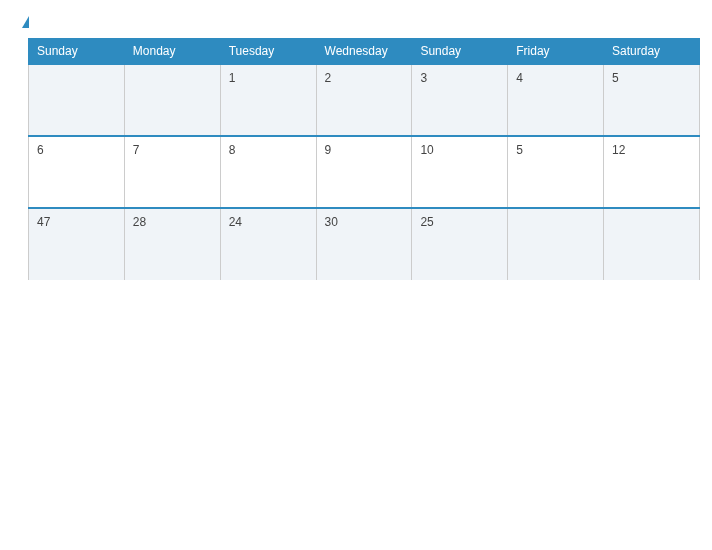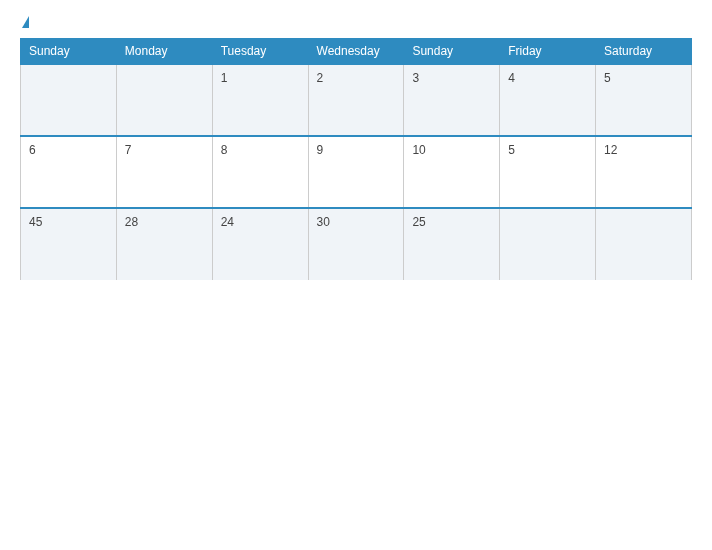--- a/index.html
+++ b/index.html
@@ -62,20 +62,21 @@
     }
     .country {
       font-size: 14px;
       color: #333;
       text-align: right;
       min-width: 90px;
     }
     .calendar {
       width: 100%;
       border-collapse: collapse;
+      margin-left: 8px;
     }
     .calendar thead tr {
       background: #2e8bc0;
     }
     .calendar thead th {
       color: #fff;
       font-size: 12px;
       font-weight: normal;
       padding: 5px 8px;
       text-align: left;
@@ -153,21 +154,21 @@
         <tr>
           <td><span class="day-num">6</span></td>
           <td><span class="day-num">7</span></td>
           <td><span class="day-num">8</span></td>
           <td><span class="day-num">9</span></td>
           <td><span class="day-num">10</span></td>
           <td><span class="day-num">5</span></td>
           <td><span class="day-num">12</span></td>
         </tr>
         <tr>
-          <td><span class="day-num">45</span></td>
+          <td><span class="day-num">47</span></td>
           <td><span class="day-num">28</span></td>
           <td><span class="day-num">24</span></td>
           <td><span class="day-num">30</span></td>
           <td><span class="day-num">25</span></td>
           <td class="empty" style="border-top: 2px solid rgb(46, 139, 192);"></td>
           <td class="empty" style="border-top: 2px solid rgb(46, 139, 192);"></td>
         </tr>
       </tbody>
   </table>
 </div>

